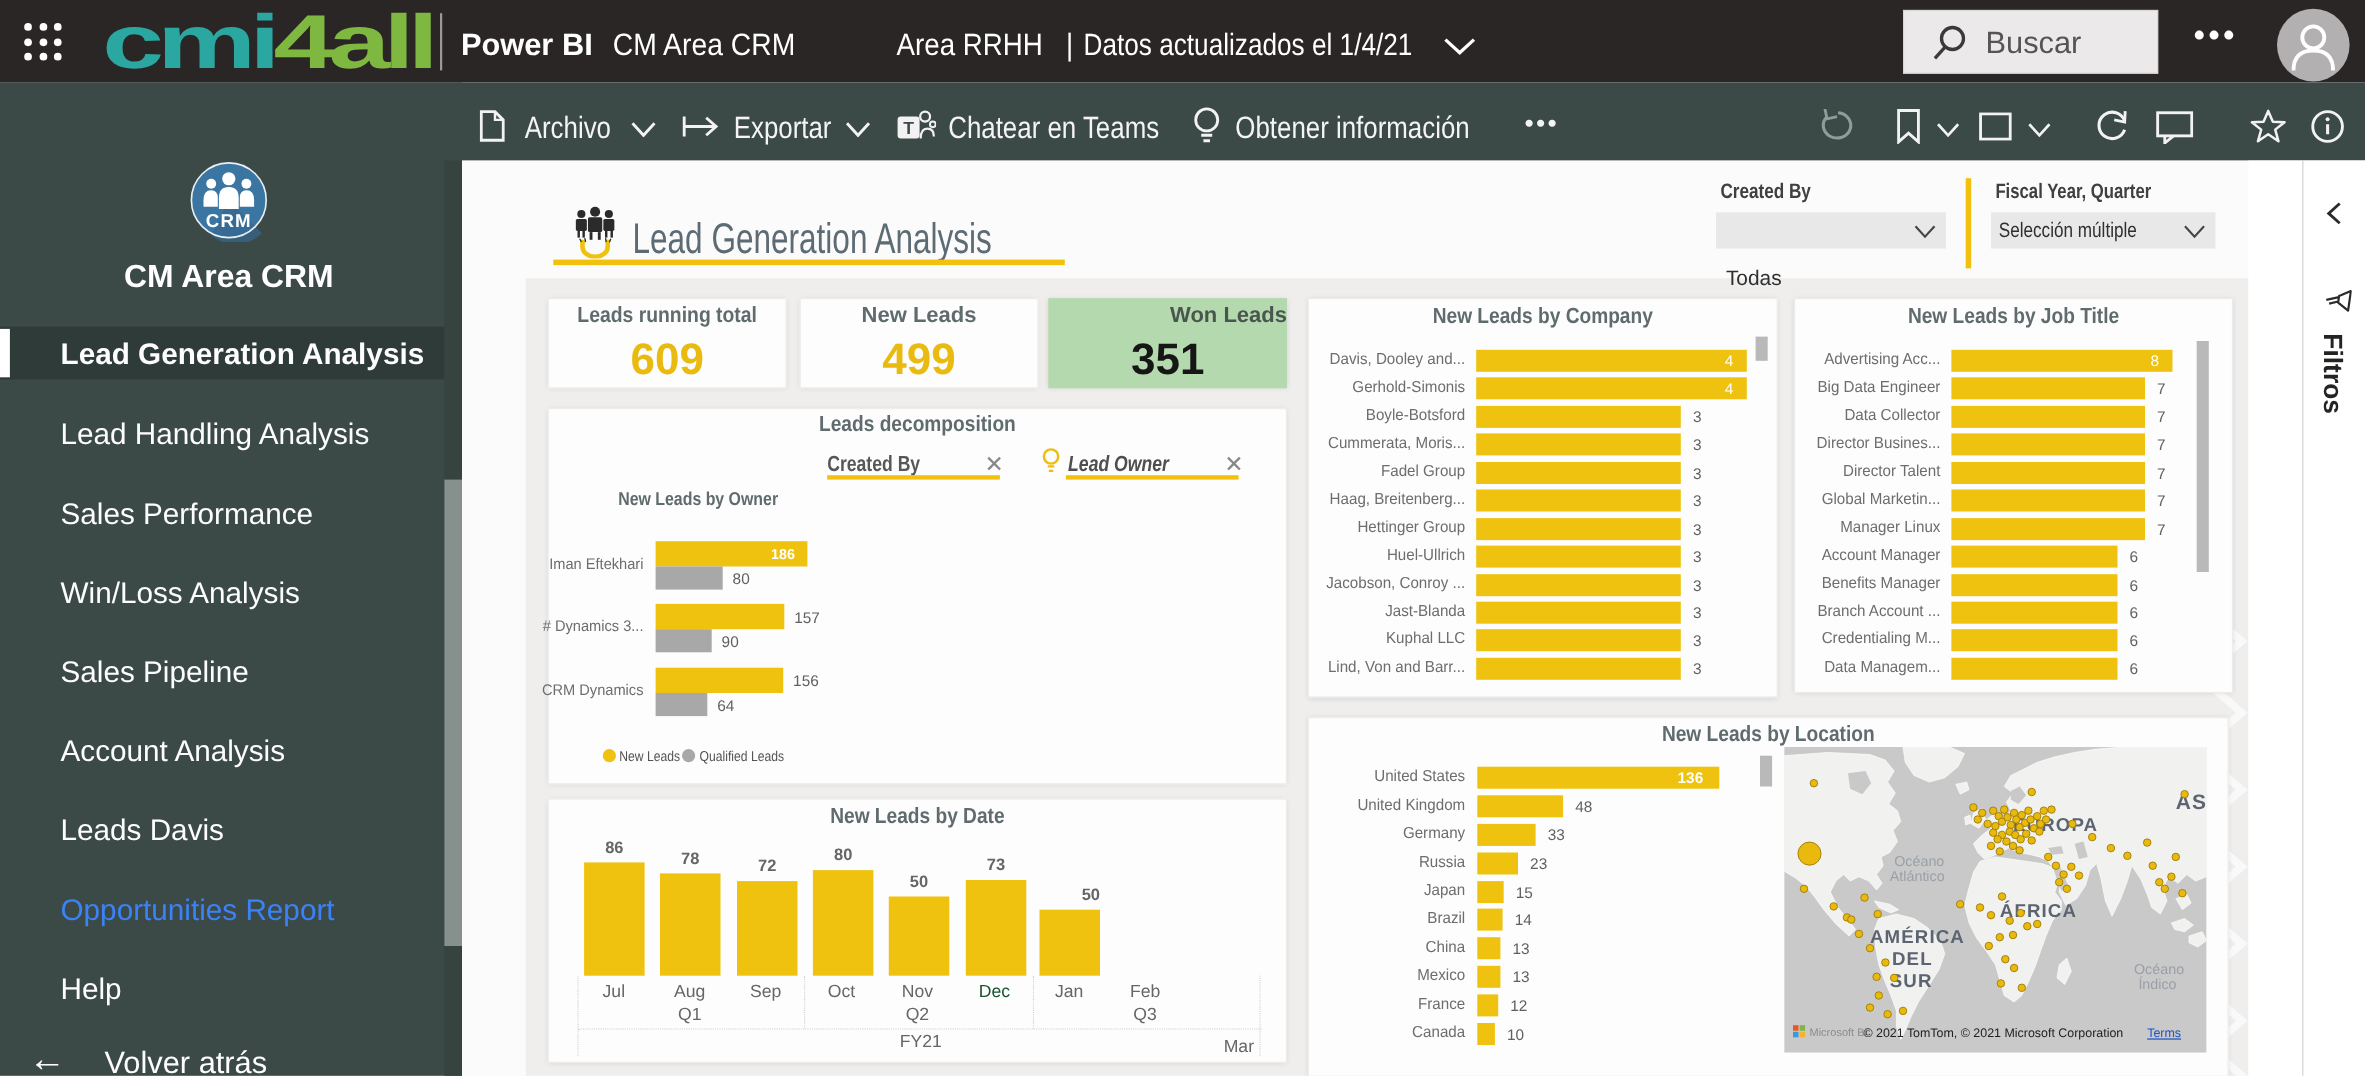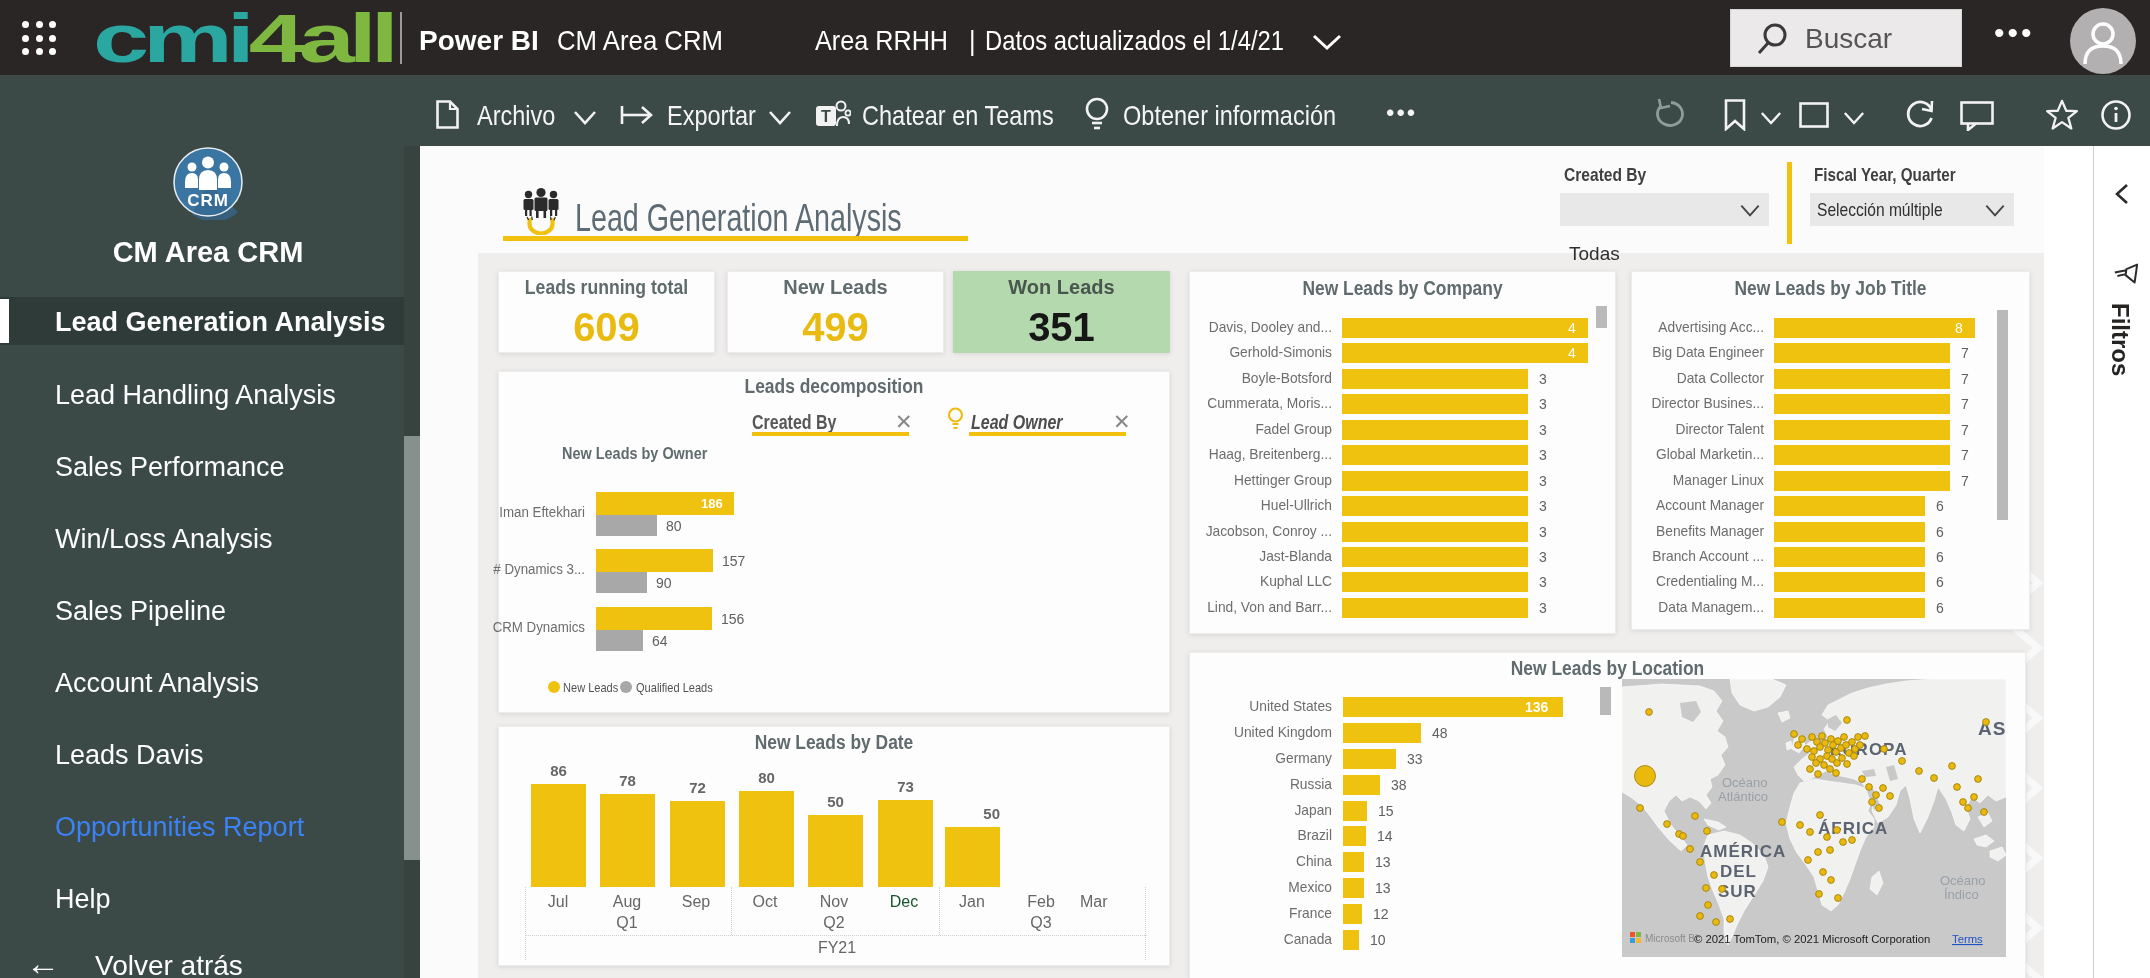--- a/index.html
+++ b/index.html
@@ -228,21 +228,21 @@
   </svg>
 <div class="abs nw" style="left:2106px;top:303px;font-size:24px;font-weight:bold;color:#252423;writing-mode:vertical-rl;">Filtros</div>
 
 <div class="card" style="left:498px;top:271px;width:217px;height:82px;"></div>
 <div class="abs nw ct" style="left:498px;top:276px;width:217px;text-align:center;font-size:20px;transform:scale(0.88,1);transform-origin:50% 0;">Leads running total</div>
 <div class="abs nw" style="left:498px;top:305px;width:217px;text-align:center;font-size:40px;font-weight:bold;color:#e9bb10;">609</div>
 <div class="card" style="left:727px;top:271px;width:217px;height:82px;"></div>
 <div class="abs nw ct" style="left:727px;top:276px;width:217px;text-align:center;font-size:20px;">New Leads</div>
 <div class="abs nw" style="left:727px;top:305px;width:217px;text-align:center;font-size:40px;font-weight:bold;color:#e9bb10;">499</div>
 <div class="abs" style="left:953px;top:271px;width:217px;height:82px;background:#b5d9ae;box-shadow:0 1px 5px rgba(0,0,0,0.10);"></div>
-<div class="abs nw" style="left:953px;top:276px;width:217px;text-align:center;font-size:20px;font-weight:bold;color:#49564e;">Won Leads</div>
+<div class="abs nw" style="left:953px;top:276px;width:217px;text-align:right;font-size:20px;font-weight:bold;color:#49564e;">Won Leads</div>
 <div class="abs nw" style="left:953px;top:305px;width:217px;text-align:center;font-size:40px;font-weight:bold;color:#161616;">351</div>
 
 <div class="card" style="left:498px;top:371px;width:672px;height:342px;"></div>
 <div class="ct" style="left:498px;top:375px;width:672px;text-align:center;font-size:20px;transform:scale(0.87,1);transform-origin:50% 0;">Leads decomposition</div>
 <div class="abs nw" style="left:752px;top:411px;font-size:20px;font-weight:bold;color:#575757;transform:scale(0.8,1);transform-origin:0 0;">Created By</div>
 <div class="abs nw" style="left:895px;top:410px;font-size:21px;color:#888;">✕</div>
 <div class="abs" style="left:752px;top:432px;width:157px;height:4px;background:#f2c10d;"></div>
 <svg class="abs" style="left:947px;top:407px;" width="17" height="24" viewBox="0 0 17 24">
     <circle cx="8.5" cy="8" r="6.5" fill="none" stroke="#eebc10" stroke-width="2.2"></circle>
     <line x1="5.5" y1="17" x2="11.5" y2="17" stroke="#eebc10" stroke-width="2"></line>
@@ -290,21 +290,21 @@
 <div class="bar" style="left:945px;top:827px;width:55px;height:60px;"></div>
 <div class="abs nw" style="left:945px;top:805px;width:55px;text-align:right;font-size:15px;font-weight:bold;color:#666;">50</div>
 <div class="abs nw" style="left:528px;top:893px;width:60px;text-align:center;font-size:16px;color:#666;">Jul</div>
 <div class="abs nw" style="left:597px;top:893px;width:60px;text-align:center;font-size:16px;color:#666;">Aug</div>
 <div class="abs nw" style="left:666px;top:893px;width:60px;text-align:center;font-size:16px;color:#666;">Sep</div>
 <div class="abs nw" style="left:735px;top:893px;width:60px;text-align:center;font-size:16px;color:#666;">Oct</div>
 <div class="abs nw" style="left:804px;top:893px;width:60px;text-align:center;font-size:16px;color:#666;">Nov</div>
 <div class="abs nw" style="left:874px;top:893px;width:60px;text-align:center;font-size:16px;color:#14532d;">Dec</div>
 <div class="abs nw" style="left:942px;top:893px;width:60px;text-align:center;font-size:16px;color:#666;">Jan</div>
 <div class="abs nw" style="left:1011px;top:893px;width:60px;text-align:center;font-size:16px;color:#666;">Feb</div>
-<div class="abs nw" style="left:1080px;top:893px;width:60px;text-align:left;font-size:16px;color:#666;">Mar</div>
+<div class="abs nw" style="left:1080px;top:943px;width:60px;text-align:right;font-size:16px;color:#666;">Mar</div>
 <div class="abs nw" style="left:607px;top:914px;width:40px;text-align:center;font-size:16px;color:#666;">Q1</div>
 <div class="abs nw" style="left:814px;top:914px;width:40px;text-align:center;font-size:16px;color:#666;">Q2</div>
 <div class="abs nw" style="left:1021px;top:914px;width:40px;text-align:center;font-size:16px;color:#666;">Q3</div>
 <div class="abs nw" style="left:817px;top:939px;width:40px;text-align:center;font-size:16px;color:#666;">FY21</div>
 
 <div class="abs" style="left:525px;top:935px;width:622px;height:0;border-top:1px dotted #cfcfcf;"></div>
 <div class="abs" style="left:525px;top:887px;width:0;height:73px;border-left:1px dotted #cfcfcf;"></div>
 <div class="abs" style="left:731px;top:887px;width:0;height:48px;border-left:1px dotted #cfcfcf;"></div>
 <div class="abs" style="left:939px;top:887px;width:0;height:48px;border-left:1px dotted #cfcfcf;"></div>
 <div class="abs" style="left:1145px;top:887px;width:0;height:73px;border-left:1px dotted #cfcfcf;"></div>
@@ -396,21 +396,21 @@
 <div class="bar" style="left:1343px;top:697px;width:220px;height:20px;"></div>
 <div class="wval" style="left:1525px;top:699px;font-size:14px;font-weight:bold;">136</div>
 <div class="abs nw" style="left:1192px;top:724px;width:140px;text-align:right;font-size:14.5px;color:#6d6d6d;transform:scale(0.95,1);transform-origin:100% 0;">United Kingdom</div>
 <div class="bar" style="left:1343px;top:723px;width:78px;height:20px;"></div>
 <div class="val" style="left:1432px;top:725px;font-size:14px;">48</div>
 <div class="abs nw" style="left:1192px;top:750px;width:140px;text-align:right;font-size:14.5px;color:#6d6d6d;transform:scale(0.95,1);transform-origin:100% 0;">Germany</div>
 <div class="bar" style="left:1343px;top:749px;width:53px;height:20px;"></div>
 <div class="val" style="left:1407px;top:751px;font-size:14px;">33</div>
 <div class="abs nw" style="left:1192px;top:776px;width:140px;text-align:right;font-size:14.5px;color:#6d6d6d;transform:scale(0.95,1);transform-origin:100% 0;">Russia</div>
 <div class="bar" style="left:1343px;top:775px;width:37px;height:20px;"></div>
-<div class="val" style="left:1391px;top:777px;font-size:14px;">38</div>
+<div class="val" style="left:1391px;top:777px;font-size:14px;">23</div>
 <div class="abs nw" style="left:1192px;top:802px;width:140px;text-align:right;font-size:14.5px;color:#6d6d6d;transform:scale(0.95,1);transform-origin:100% 0;">Japan</div>
 <div class="bar" style="left:1343px;top:801px;width:24px;height:20px;"></div>
 <div class="val" style="left:1378px;top:803px;font-size:14px;">15</div>
 <div class="abs nw" style="left:1192px;top:827px;width:140px;text-align:right;font-size:14.5px;color:#6d6d6d;transform:scale(0.95,1);transform-origin:100% 0;">Brazil</div>
 <div class="bar" style="left:1343px;top:826px;width:23px;height:20px;"></div>
 <div class="val" style="left:1377px;top:828px;font-size:14px;">14</div>
 <div class="abs nw" style="left:1192px;top:853px;width:140px;text-align:right;font-size:14.5px;color:#6d6d6d;transform:scale(0.95,1);transform-origin:100% 0;">China</div>
 <div class="bar" style="left:1343px;top:852px;width:21px;height:20px;"></div>
 <div class="val" style="left:1375px;top:854px;font-size:14px;">13</div>
 <div class="abs nw" style="left:1192px;top:879px;width:140px;text-align:right;font-size:14.5px;color:#6d6d6d;transform:scale(0.95,1);transform-origin:100% 0;">Mexico</div>

